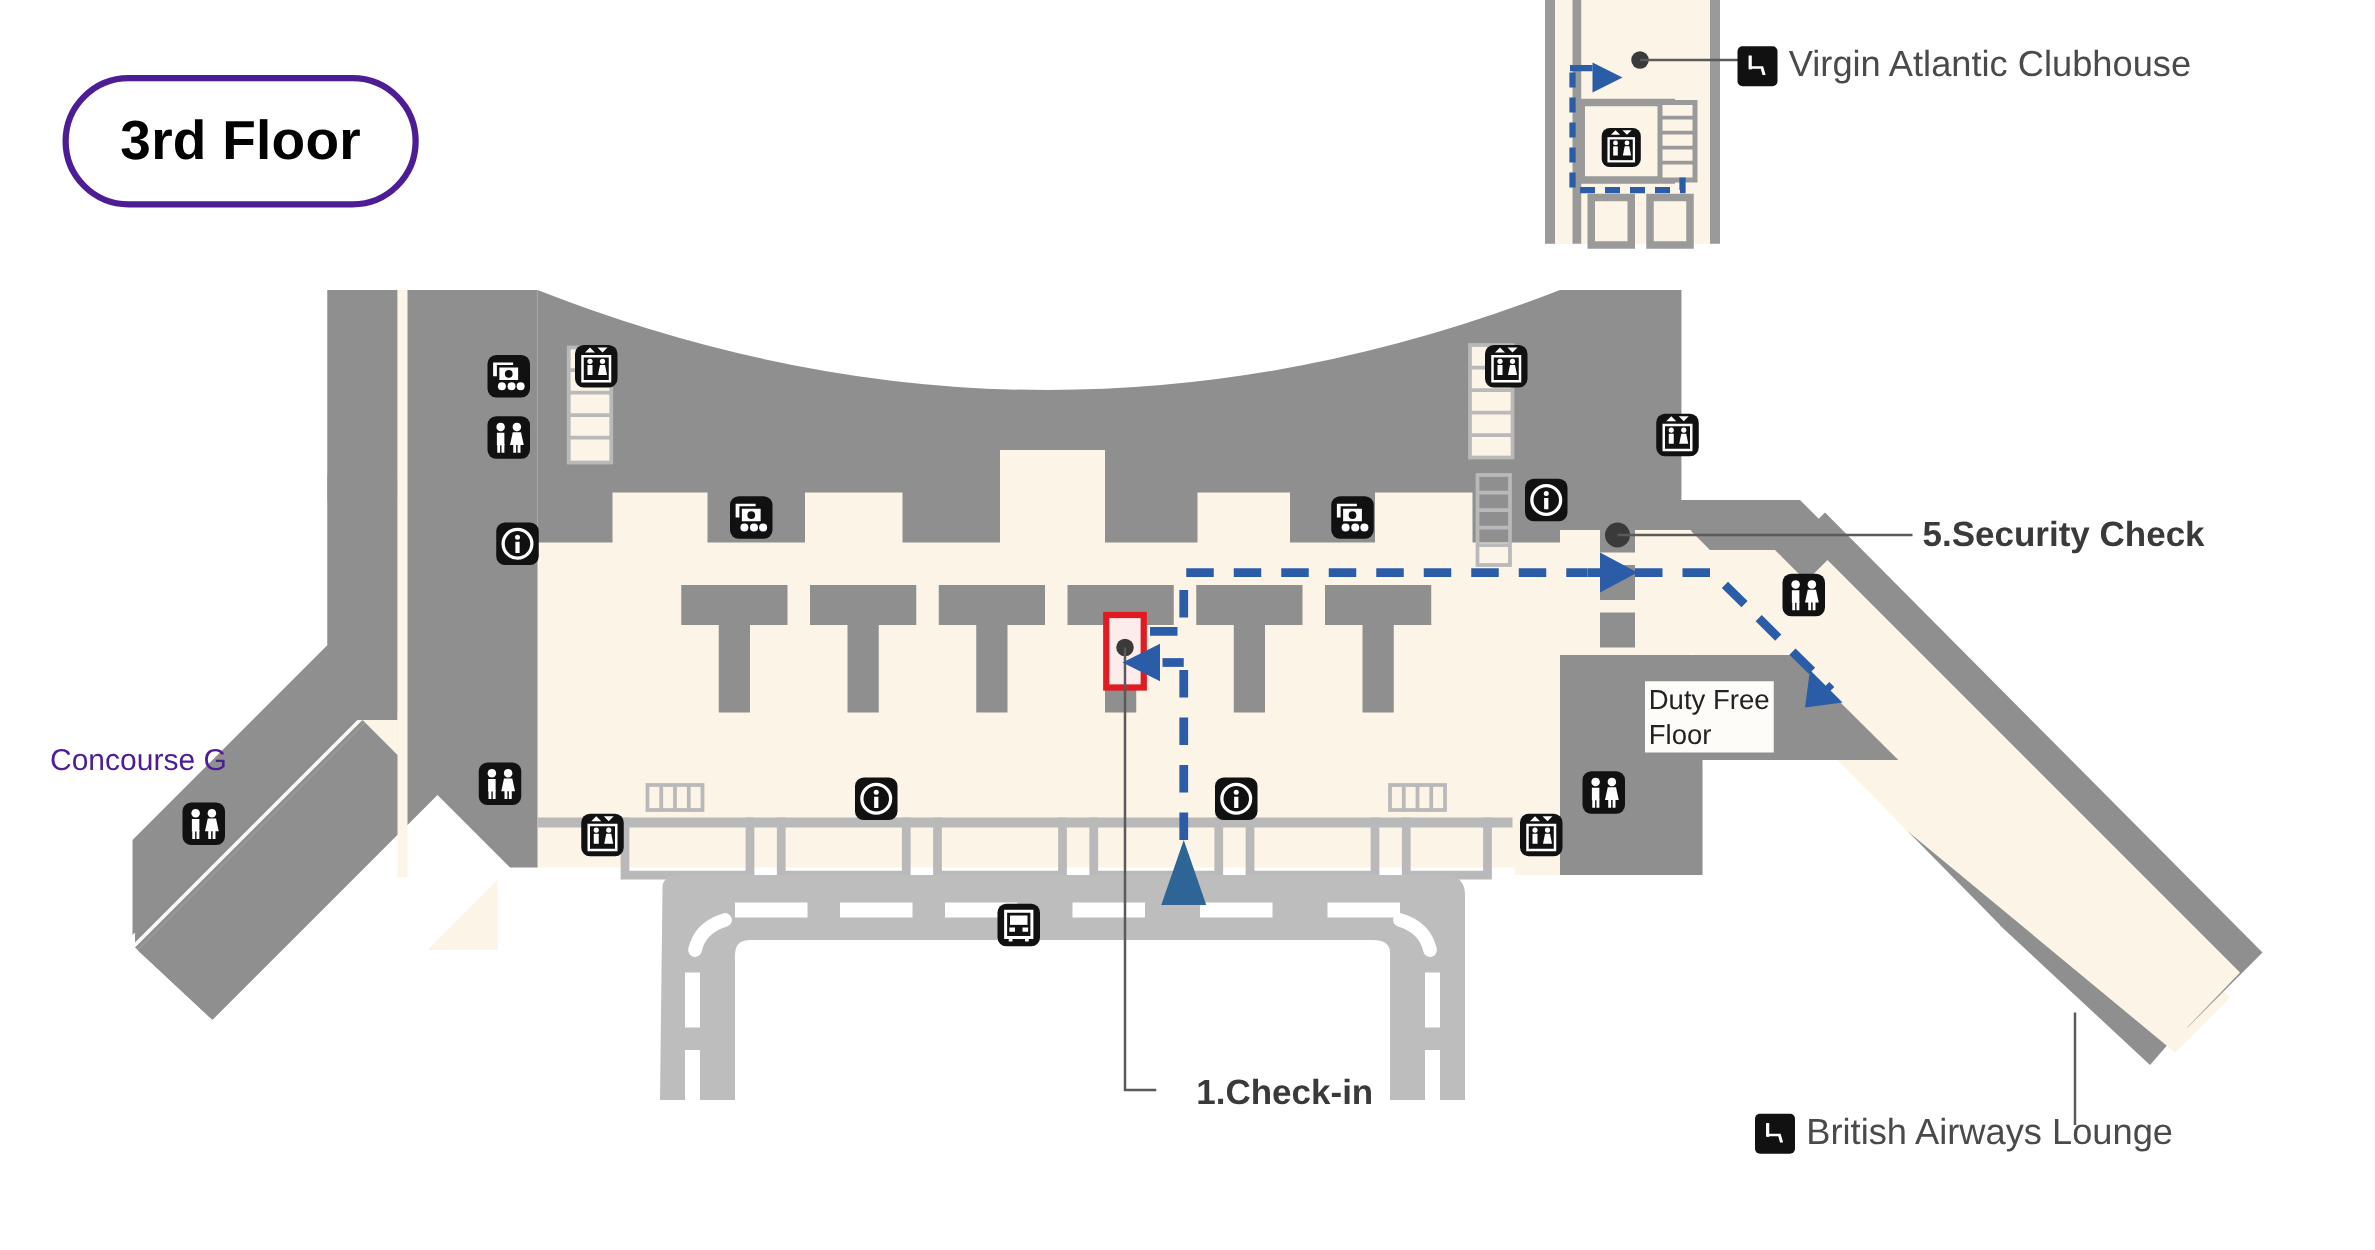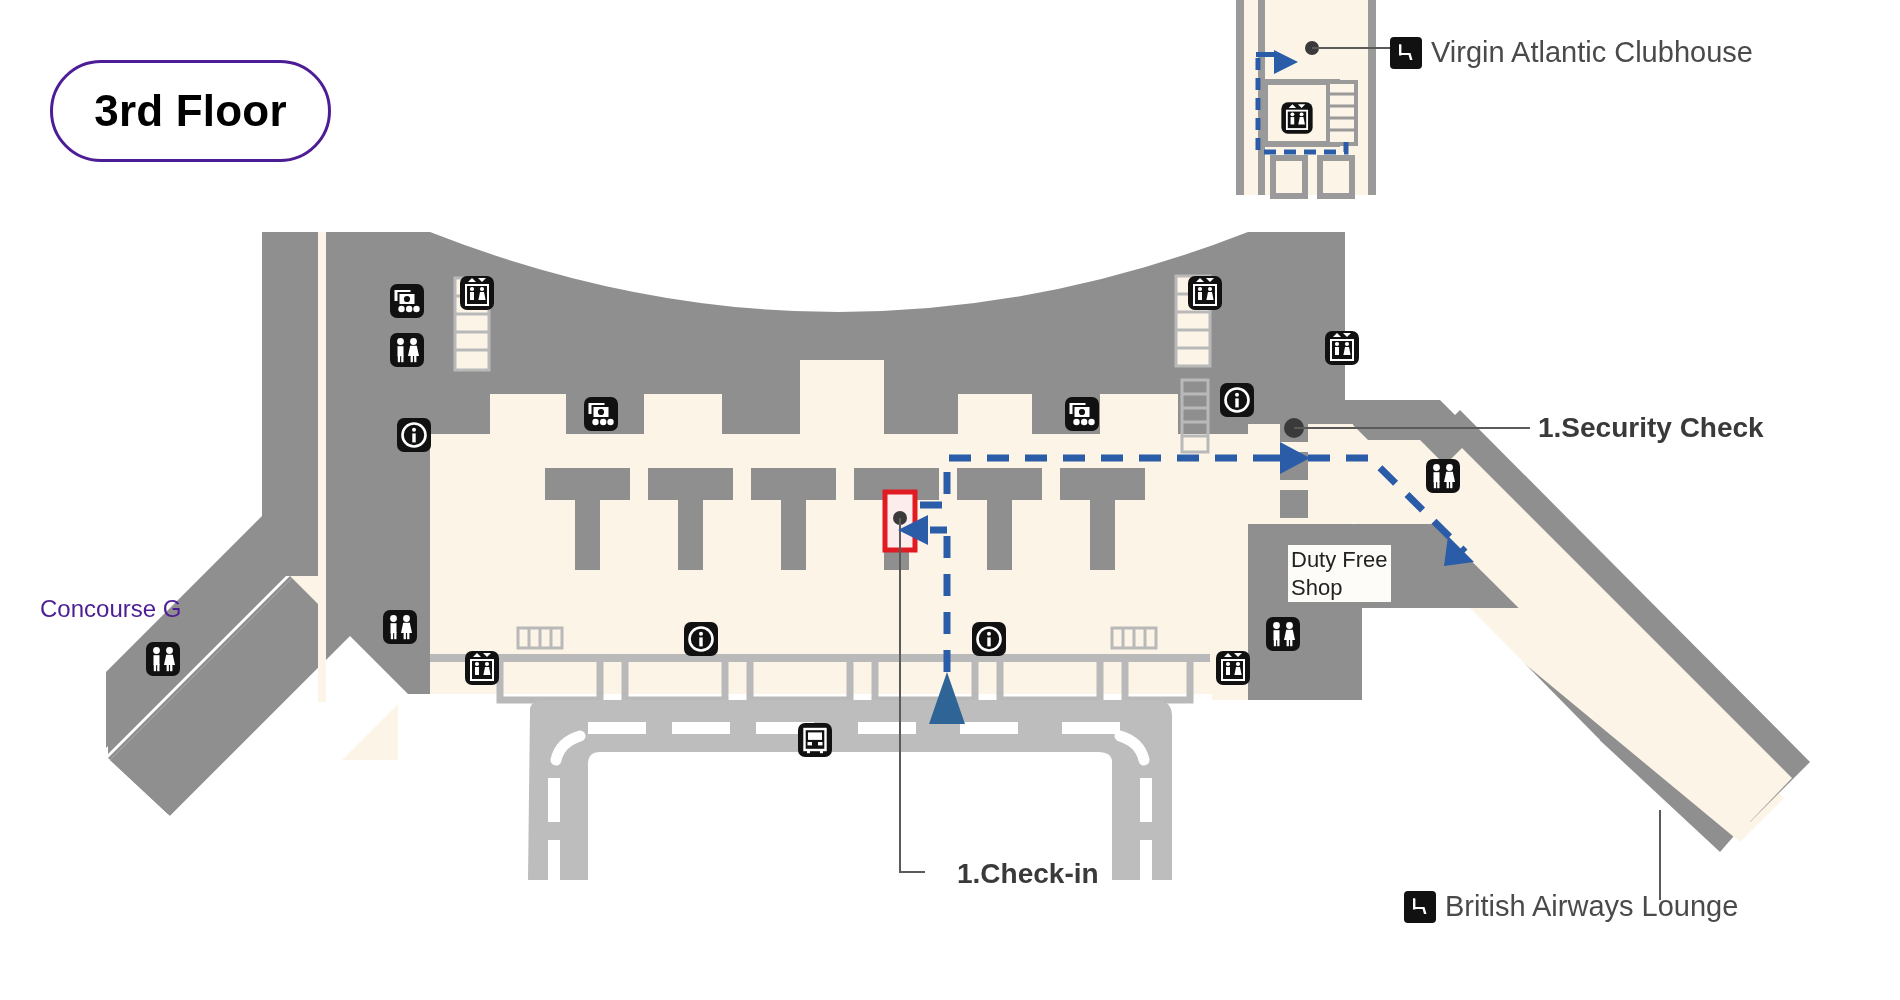--- a/index.html
+++ b/index.html
@@ -1,21 +1,21 @@
 <!DOCTYPE html>
 <html><head>
 <meta charset="utf-8">
 <style>
   html,body{margin:0;padding:0;background:#ffffff;}
   body{width:1900px;height:1000px;overflow:hidden;
        font-family:"Liberation Sans",sans-serif;}
   #stage{position:relative;width:1900px;height:1000px;background:#ffffff;}
   svg{display:block;}
   .floor-badge{
-    position:absolute;border:3px solid #4c1d95;border-radius:70px;
+    position:absolute;border:5px solid #4c1d95;border-radius:70px;
     background:#fff;display:flex;align-items:center;justify-content:center;
     font-weight:bold;color:#000;letter-spacing:.2px;
   }
   #badge-3rd{left:50px;top:60px;width:275px;height:96px;font-size:44px;}
   #badge-5th{left:920px;top:60px;width:270px;height:96px;font-size:44px;}
   .step-label{position:absolute;color:#3a3a3a;font-size:28px;font-weight:600;white-space:nowrap;}
   .lounge-label{position:absolute;display:flex;align-items:center;gap:9px;
                 color:#4a4a4a;font-size:29px;white-space:nowrap;}
   .lounge-ico{width:32px;height:32px;background:#111;border-radius:4px;
               display:inline-flex;align-items:center;justify-content:center;flex:0 0 auto;}
@@ -411,28 +411,28 @@
     </g>
   </svg>
 
   <div class="floor-badge" id="badge-3rd">
     <span>3rd Floor</span>
   </div>
 
 
   <div class="concourse" style="left:40px;top:595px;">Concourse G</div>
 
-  <div class="dutyfree" style="left:1288px;top:545px;">
+  <div class="dutyfree" style="left:1316px;top:545px;">
     <div>Duty Free</div>
-    <div>Shop</div>
+    <div>Floor</div>
   </div>
 
   <div class="step-label" style="left:932px;top:858px;margin-left:25px;">1.Check-in</div>
 
-  <div class="step-label" style="left:1538px;top:412px;">1.Security Check</div>
+  <div class="step-label" style="left:1538px;top:412px;">5.Security Check</div>
 
   <div class="lounge-label" style="left:1404px;top:890px;">
     <span class="lounge-ico">
       <svg width="24" height="24" viewBox="0 0 24 24">
         <path d="M7 3.5 L7 12 L16.5 12 L18.5 19 L16 19 L14.6 14 L5 14 L5 3.5 Z" fill="#fff"></path>
         <rect x="5" y="3.5" width="2.4" height="11" fill="#fff"></rect>
       </svg>
     </span>
     <span>British Airways Lounge</span>
   </div>

